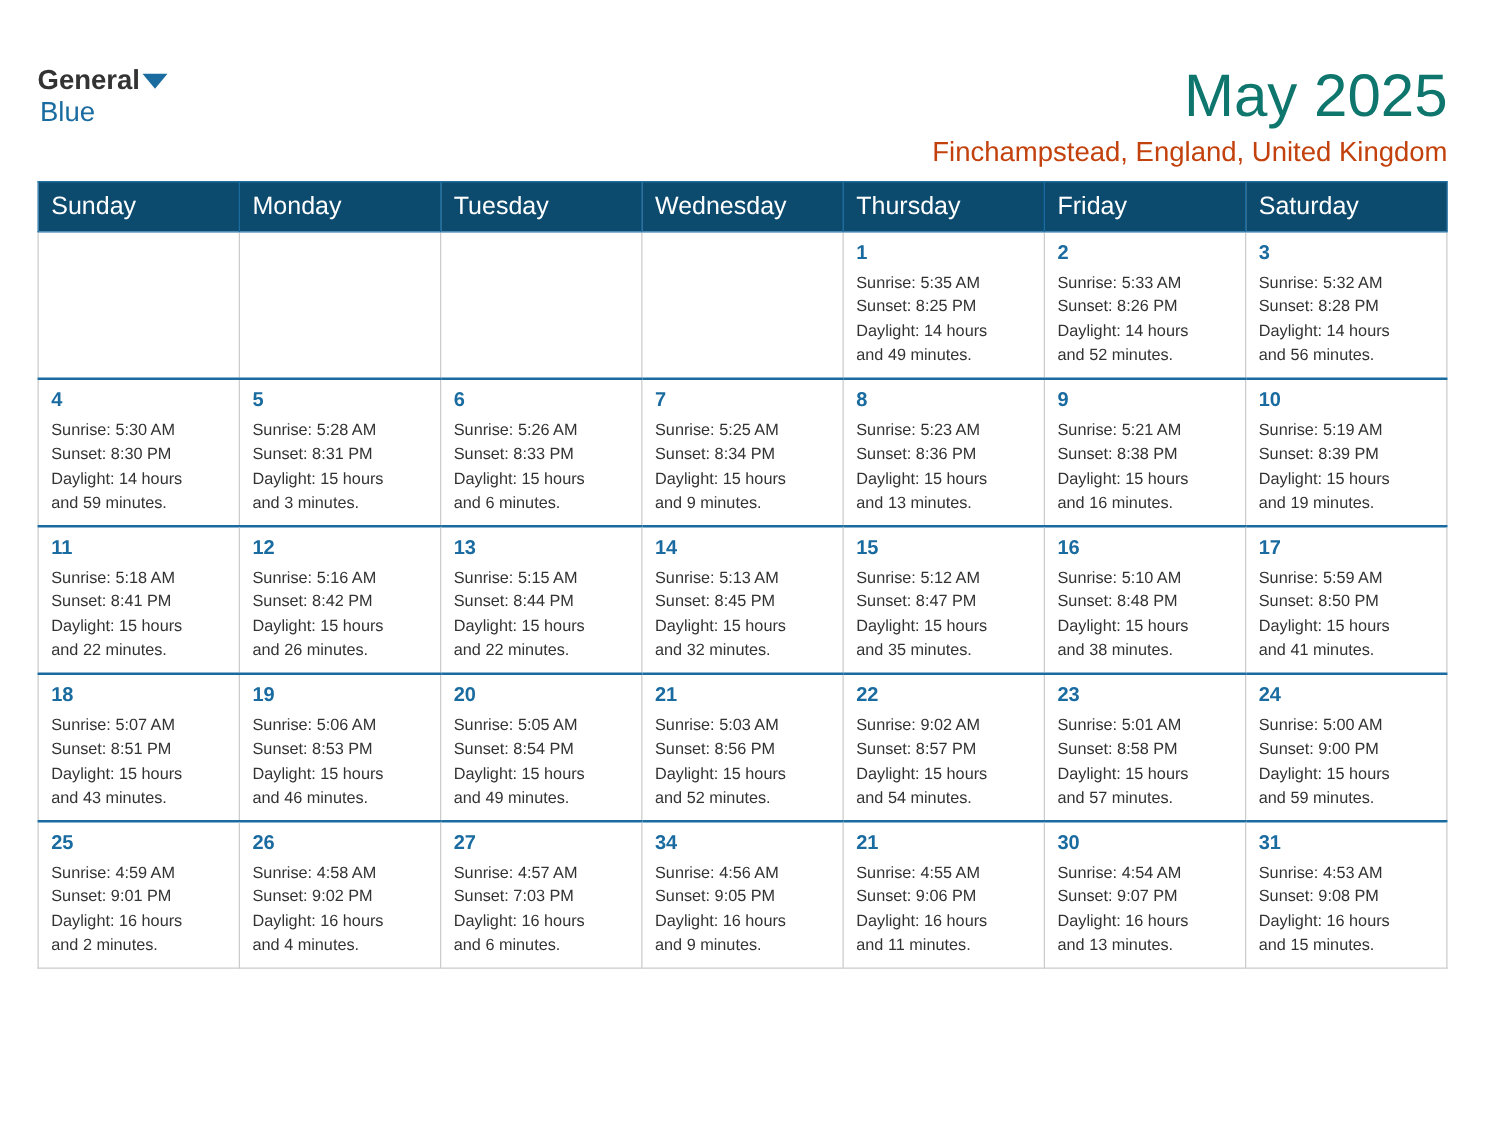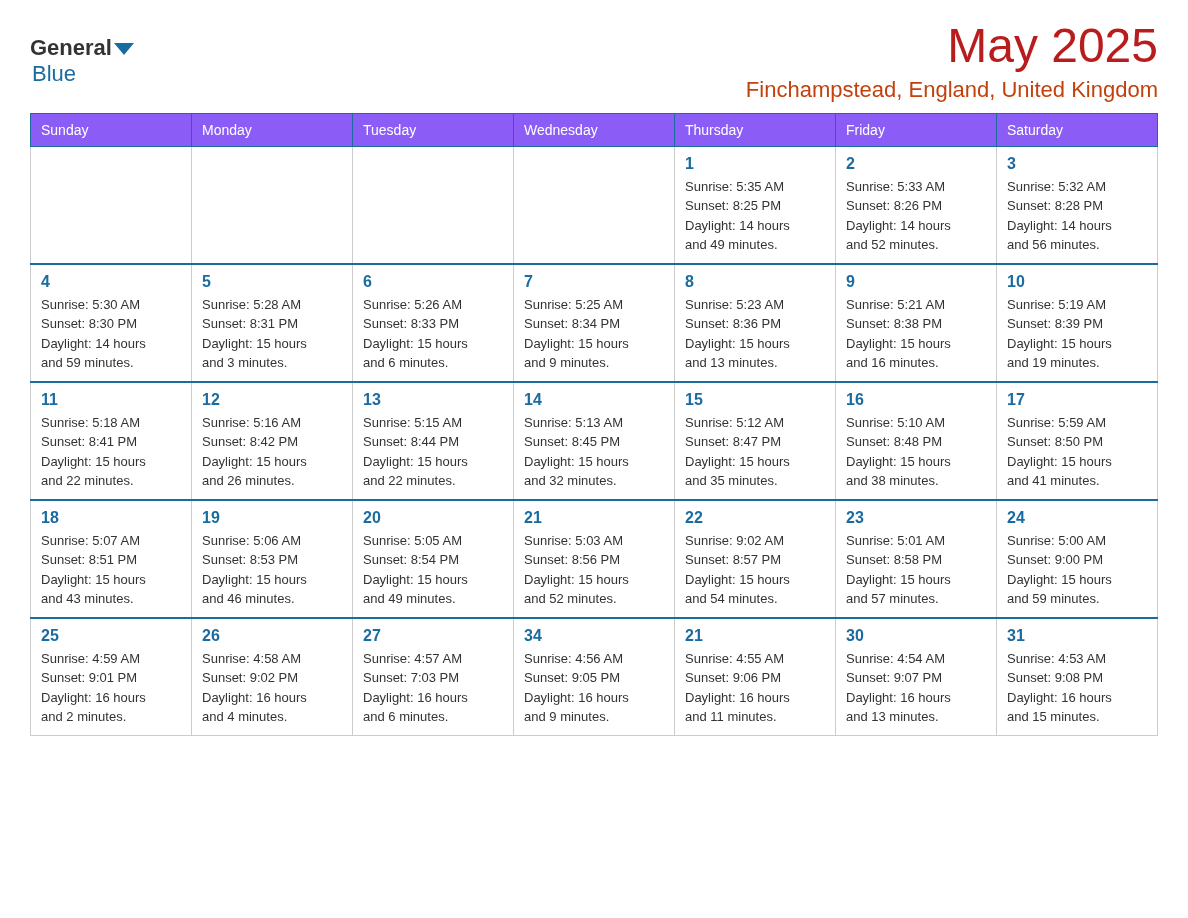--- a/index.html
+++ b/index.html
@@ -44,39 +44,40 @@
       font-size: 22px;
       font-weight: normal;
       margin-left: 2px;
     }
     .title-area {
       text-align: right;
     }
     .month-title {
       font-size: 48px;
       font-weight: normal;
-      color: #b91c1c;
+      color: #0f766e;
       line-height: 1.1;
+      margin-top: 32px;
     }
     .location-title {
       font-size: 22px;
       color: #c2410c;
       margin-top: 4px;
     }
     .calendar {
       width: 100%;
       border-collapse: collapse;
       margin-top: 10px;
     }
     .calendar th {
-      background-color: #8b5cf6;
+      background-color: #0c4a6e;
       color: #fff;
       padding: 8px 10px;
       text-align: left;
-      font-size: 14px;
+      font-size: 20px;
       font-weight: normal;
       border: 1px solid #1a6ba0;
     }
     .calendar td {
       vertical-align: top;
       padding: 8px 10px;
       border: 1px solid #ccc;
       width: 14.28%;
       min-height: 100px;
       font-size: 13px;

